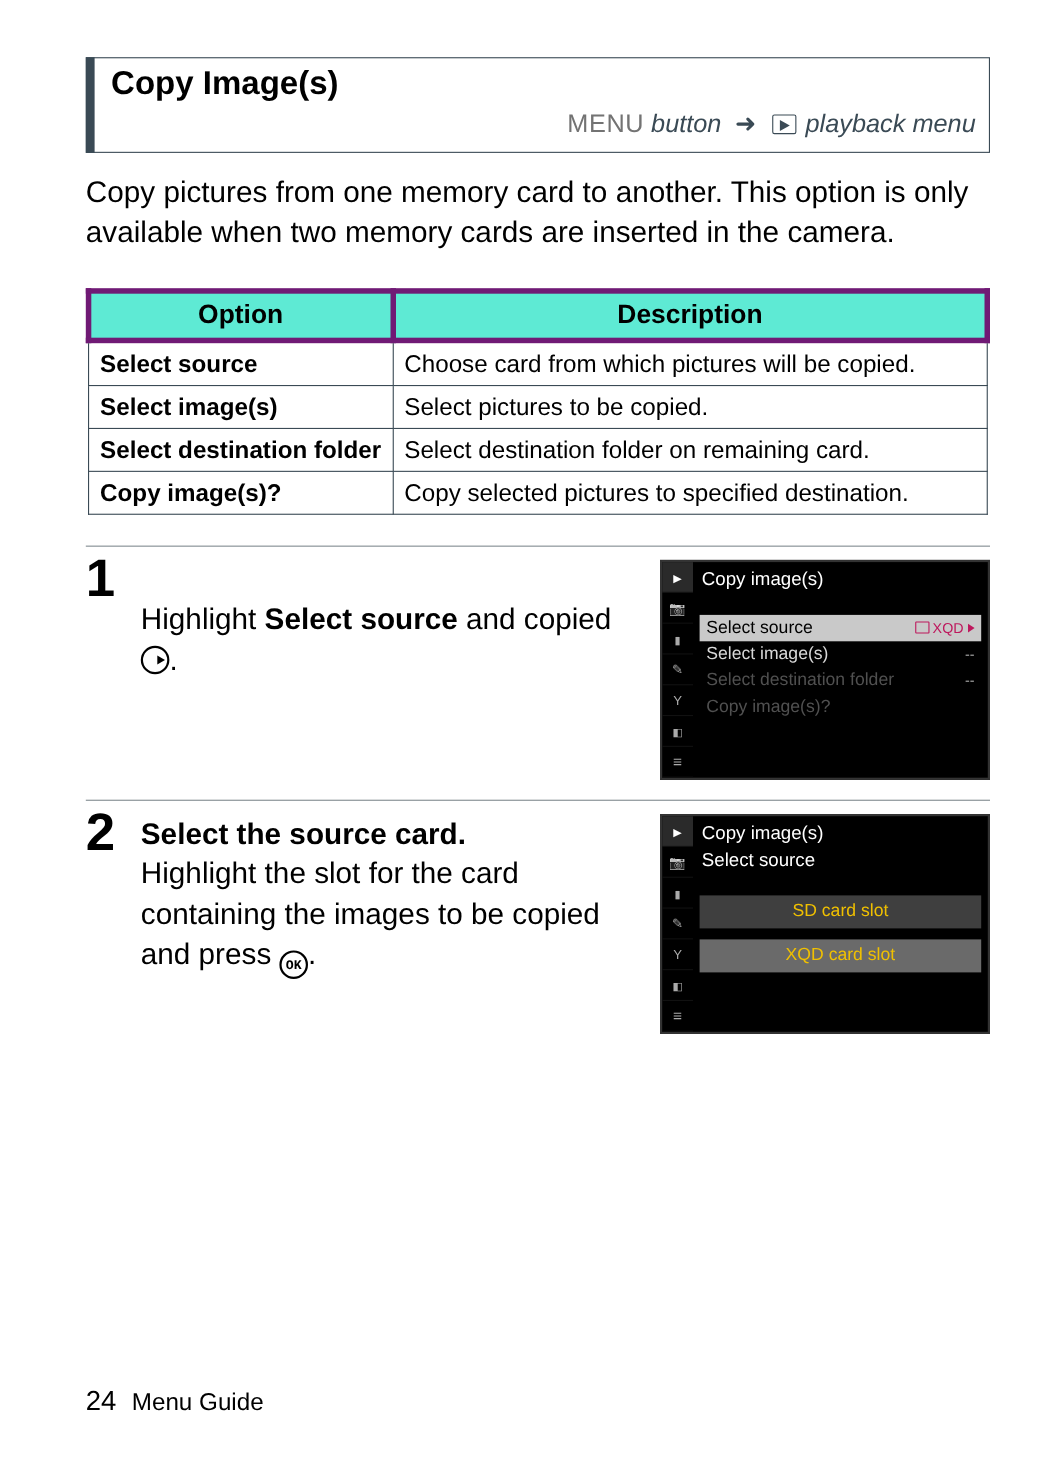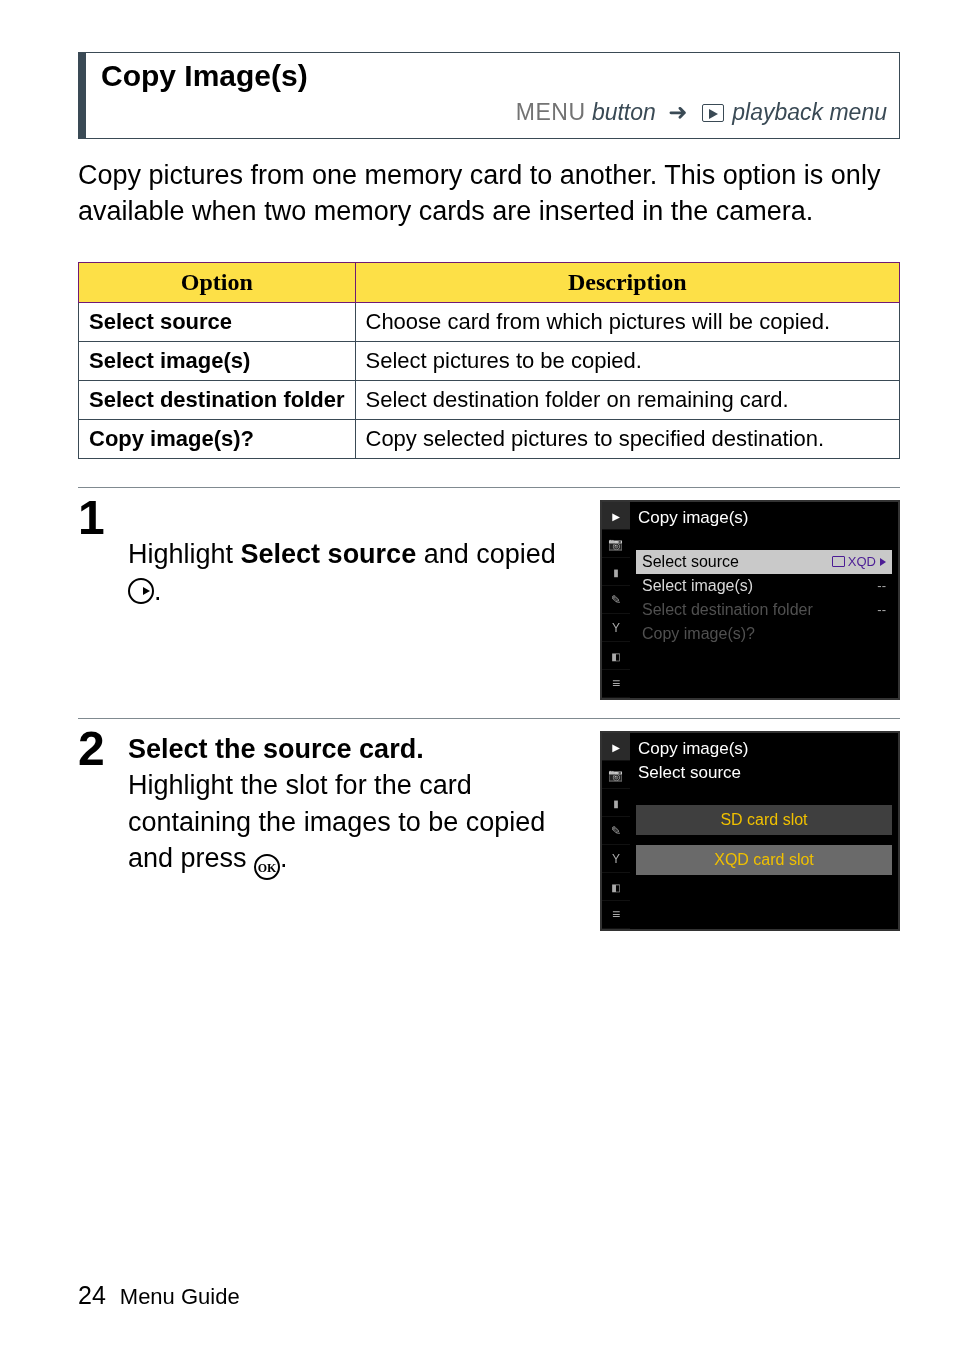--- a/index.html
+++ b/index.html
@@ -70,25 +70,25 @@
   }
 
   
   table.opts {
     width: 100%;
     border-collapse: collapse;
     font-size: 22px;
     margin-bottom: 28px;
   }
   table.opts th {
-    background: #fde047;
-    font-family: Liberation Serif, serif;
+    background: #5eead4;
+    font-family: Liberation Sans, sans-serif;
     font-weight: 700;
     font-size: 24px;
-    border: 1px solid #701a75;
+    border: 5px solid #701a75;
     padding: 6px 8px;
   }
   table.opts td {
     border: 1px solid #3a4a55;
     padding: 6px 10px;
     vertical-align: middle;
   }
   table.opts td.opt {
     font-family: "Arial Narrow", Arial, sans-serif;
     font-weight: 700;
@@ -161,21 +161,21 @@
     display: flex;
     justify-content: space-between;
     align-items: center;
     padding: 3px 6px;
     font-size: 16px;
   }
   .camshot .item.sel {
     background: #c9c9c9;
     color: #000;
   }
-  .camshot .item.sel .rt { color:#4c1d95; display:flex; align-items:center; gap:2px;}
+  .camshot .item.sel .rt { color:#be185d; display:flex; align-items:center; gap:2px;}
   .camshot .item.dim { color: #505050; }
   .camshot .item .rt { color: #aaa; font-size: 13px; }
   .mini-card { display:inline-block; width:13px; height:11px; border:1px solid currentColor; border-radius:1px; font-size:8px; line-height:9px; text-align:center; margin-right:1px;}
   .mini-tri { display:inline-block; width:0; height:0; border-left:6px solid currentColor; border-top:4px solid transparent; border-bottom:4px solid transparent; margin-left:2px;}
 
   .camshot .slot {
     background: #3f3f3f;
     color: #f0c000;
     padding: 6px 8px;
     margin: 6px 0 10px 0;
@@ -215,27 +215,27 @@
     display: inline-block;
     width: 26px; height: 26px;
     border: 2px solid #000;
     border-radius: 50%;
     vertical-align: -5px;
     position: relative;
     font-size: 12px;
     font-weight: 700;
     line-height: 24px;
     text-align: center;
-    font-family: Liberation Serif, serif;
+    font-family: Liberation Mono, monospace;
   }
 
   
   .footer {
     margin-top: auto;
-    padding-bottom: 35px;
+    padding-bottom: 56px;
     font-size: 22px;
     display: flex;
     align-items: baseline;
     gap: 14px;
   }
   .footer .pg { font-size: 25px; }
   .footer .lbl { font-family: "Arial Narrow", Arial, sans-serif; font-weight: 400; }
 </style>
 </head>
 <body>

